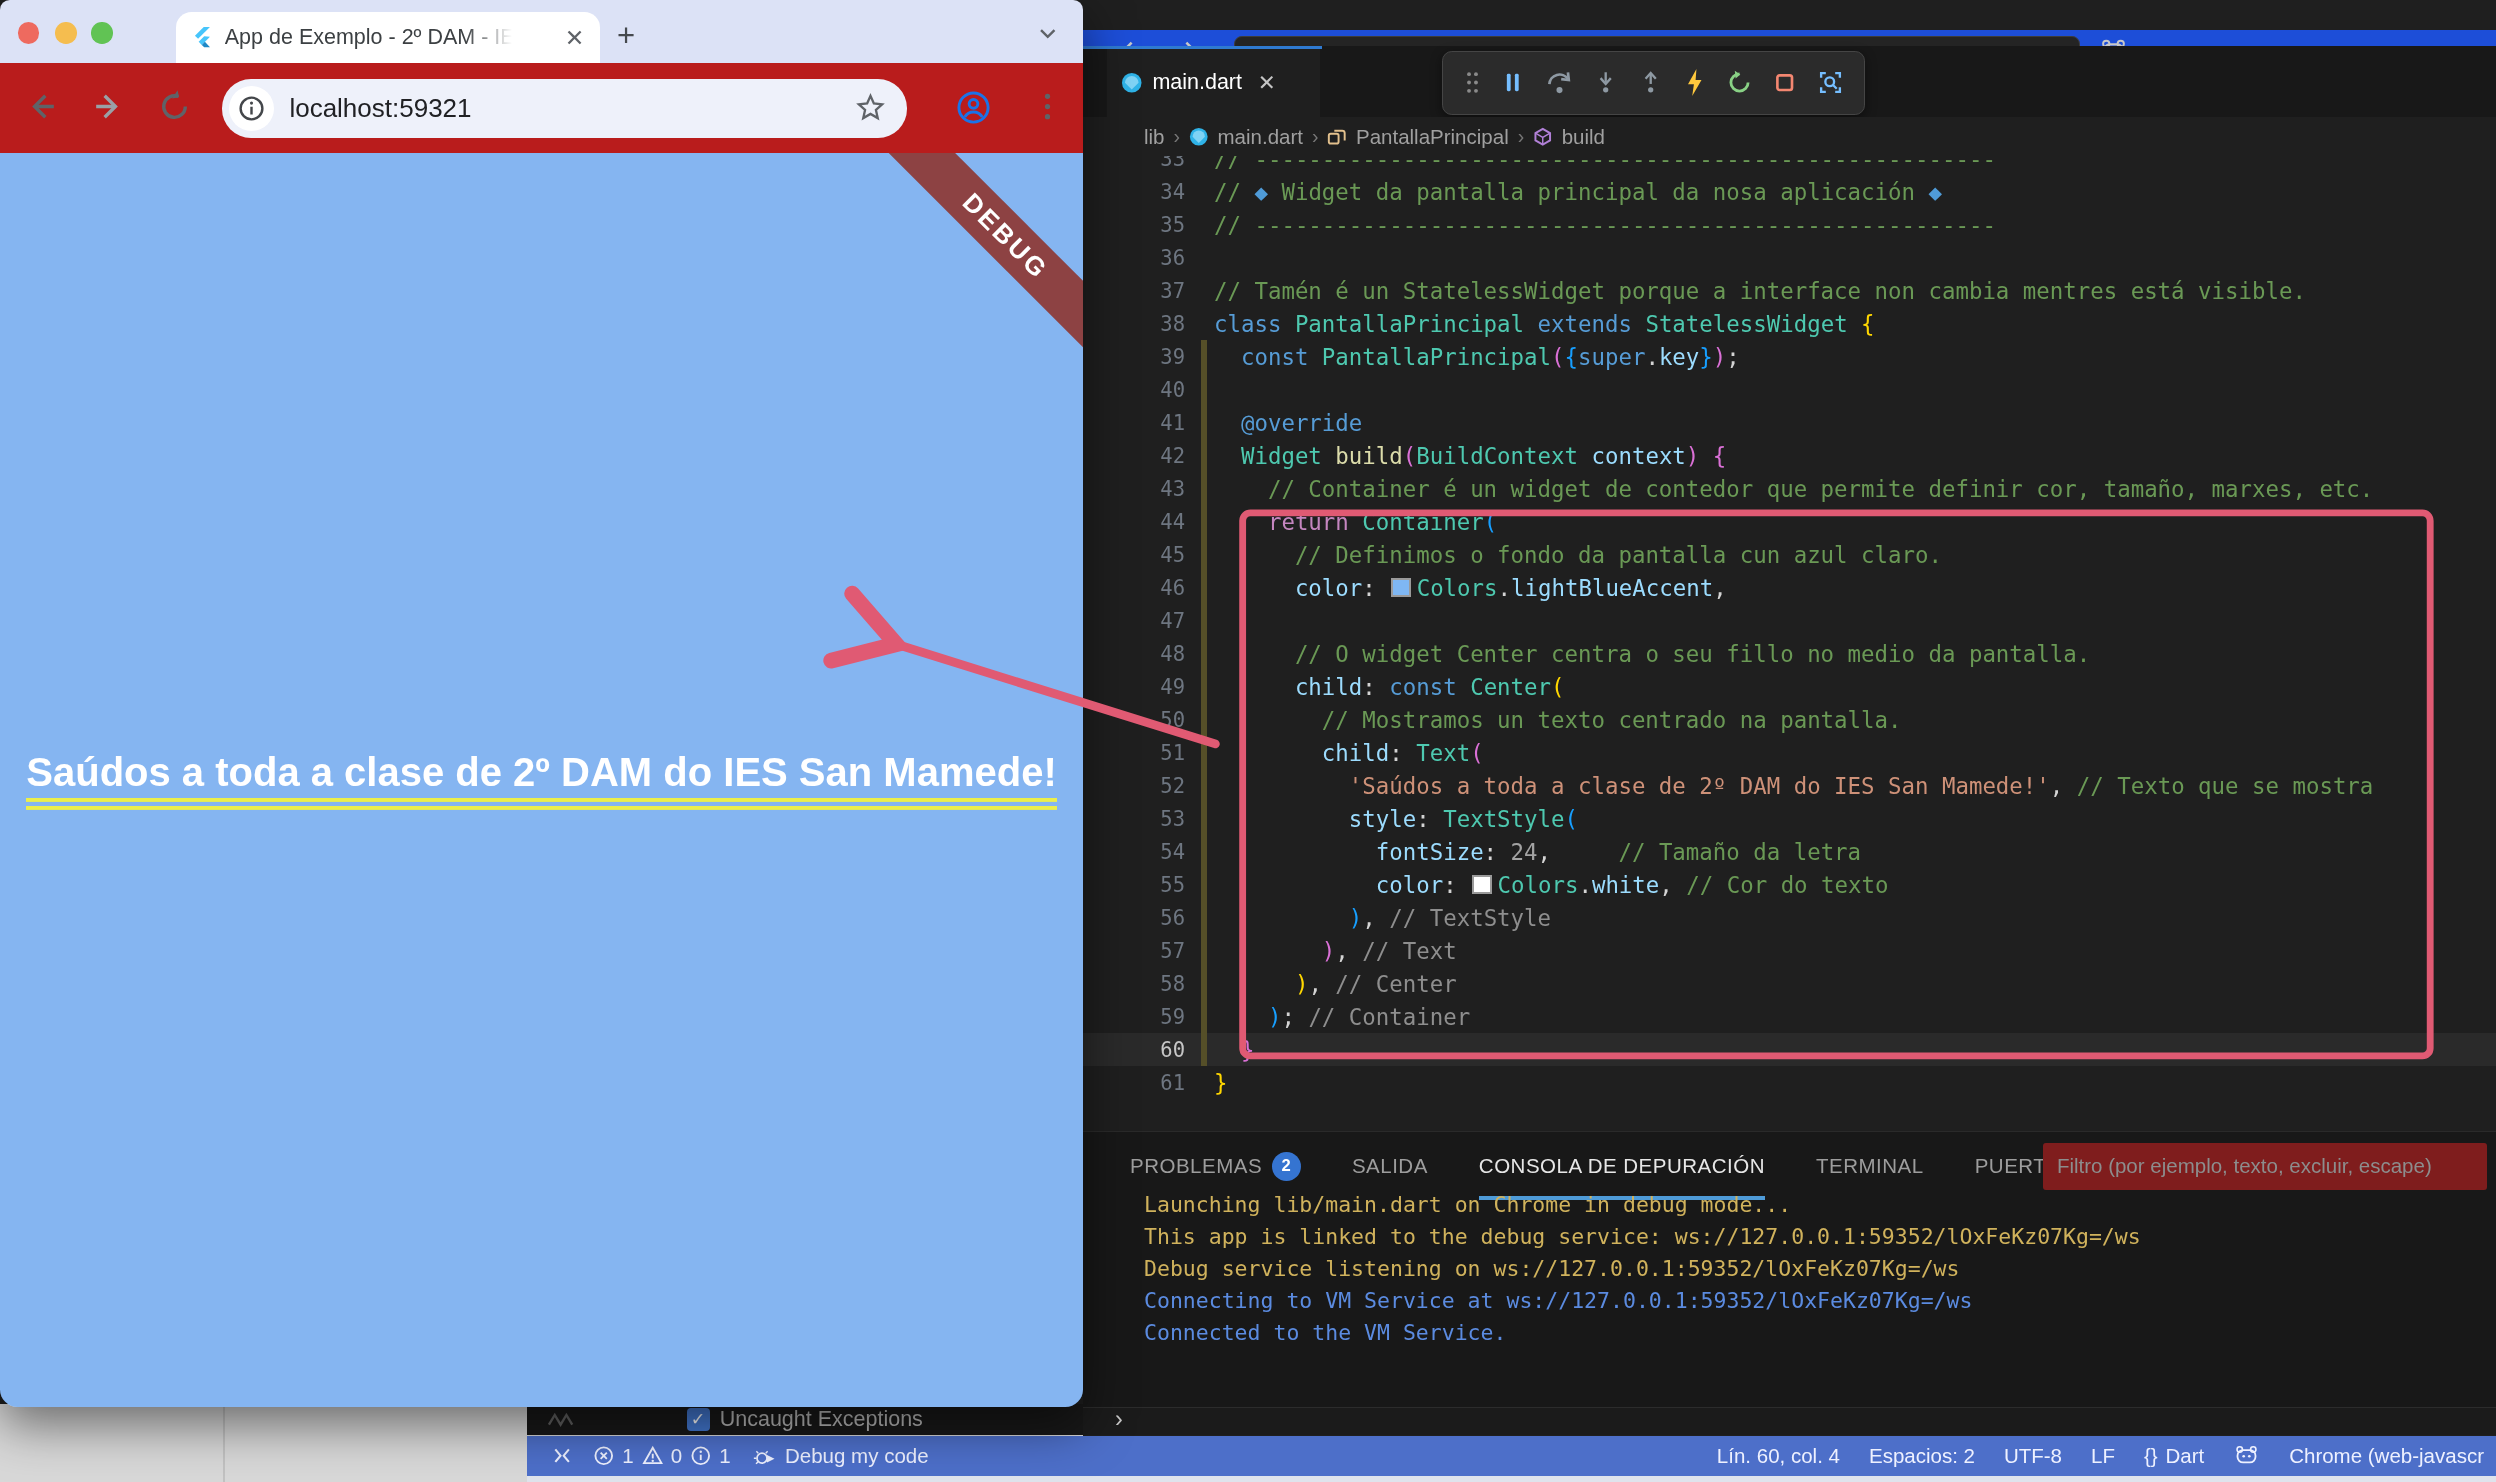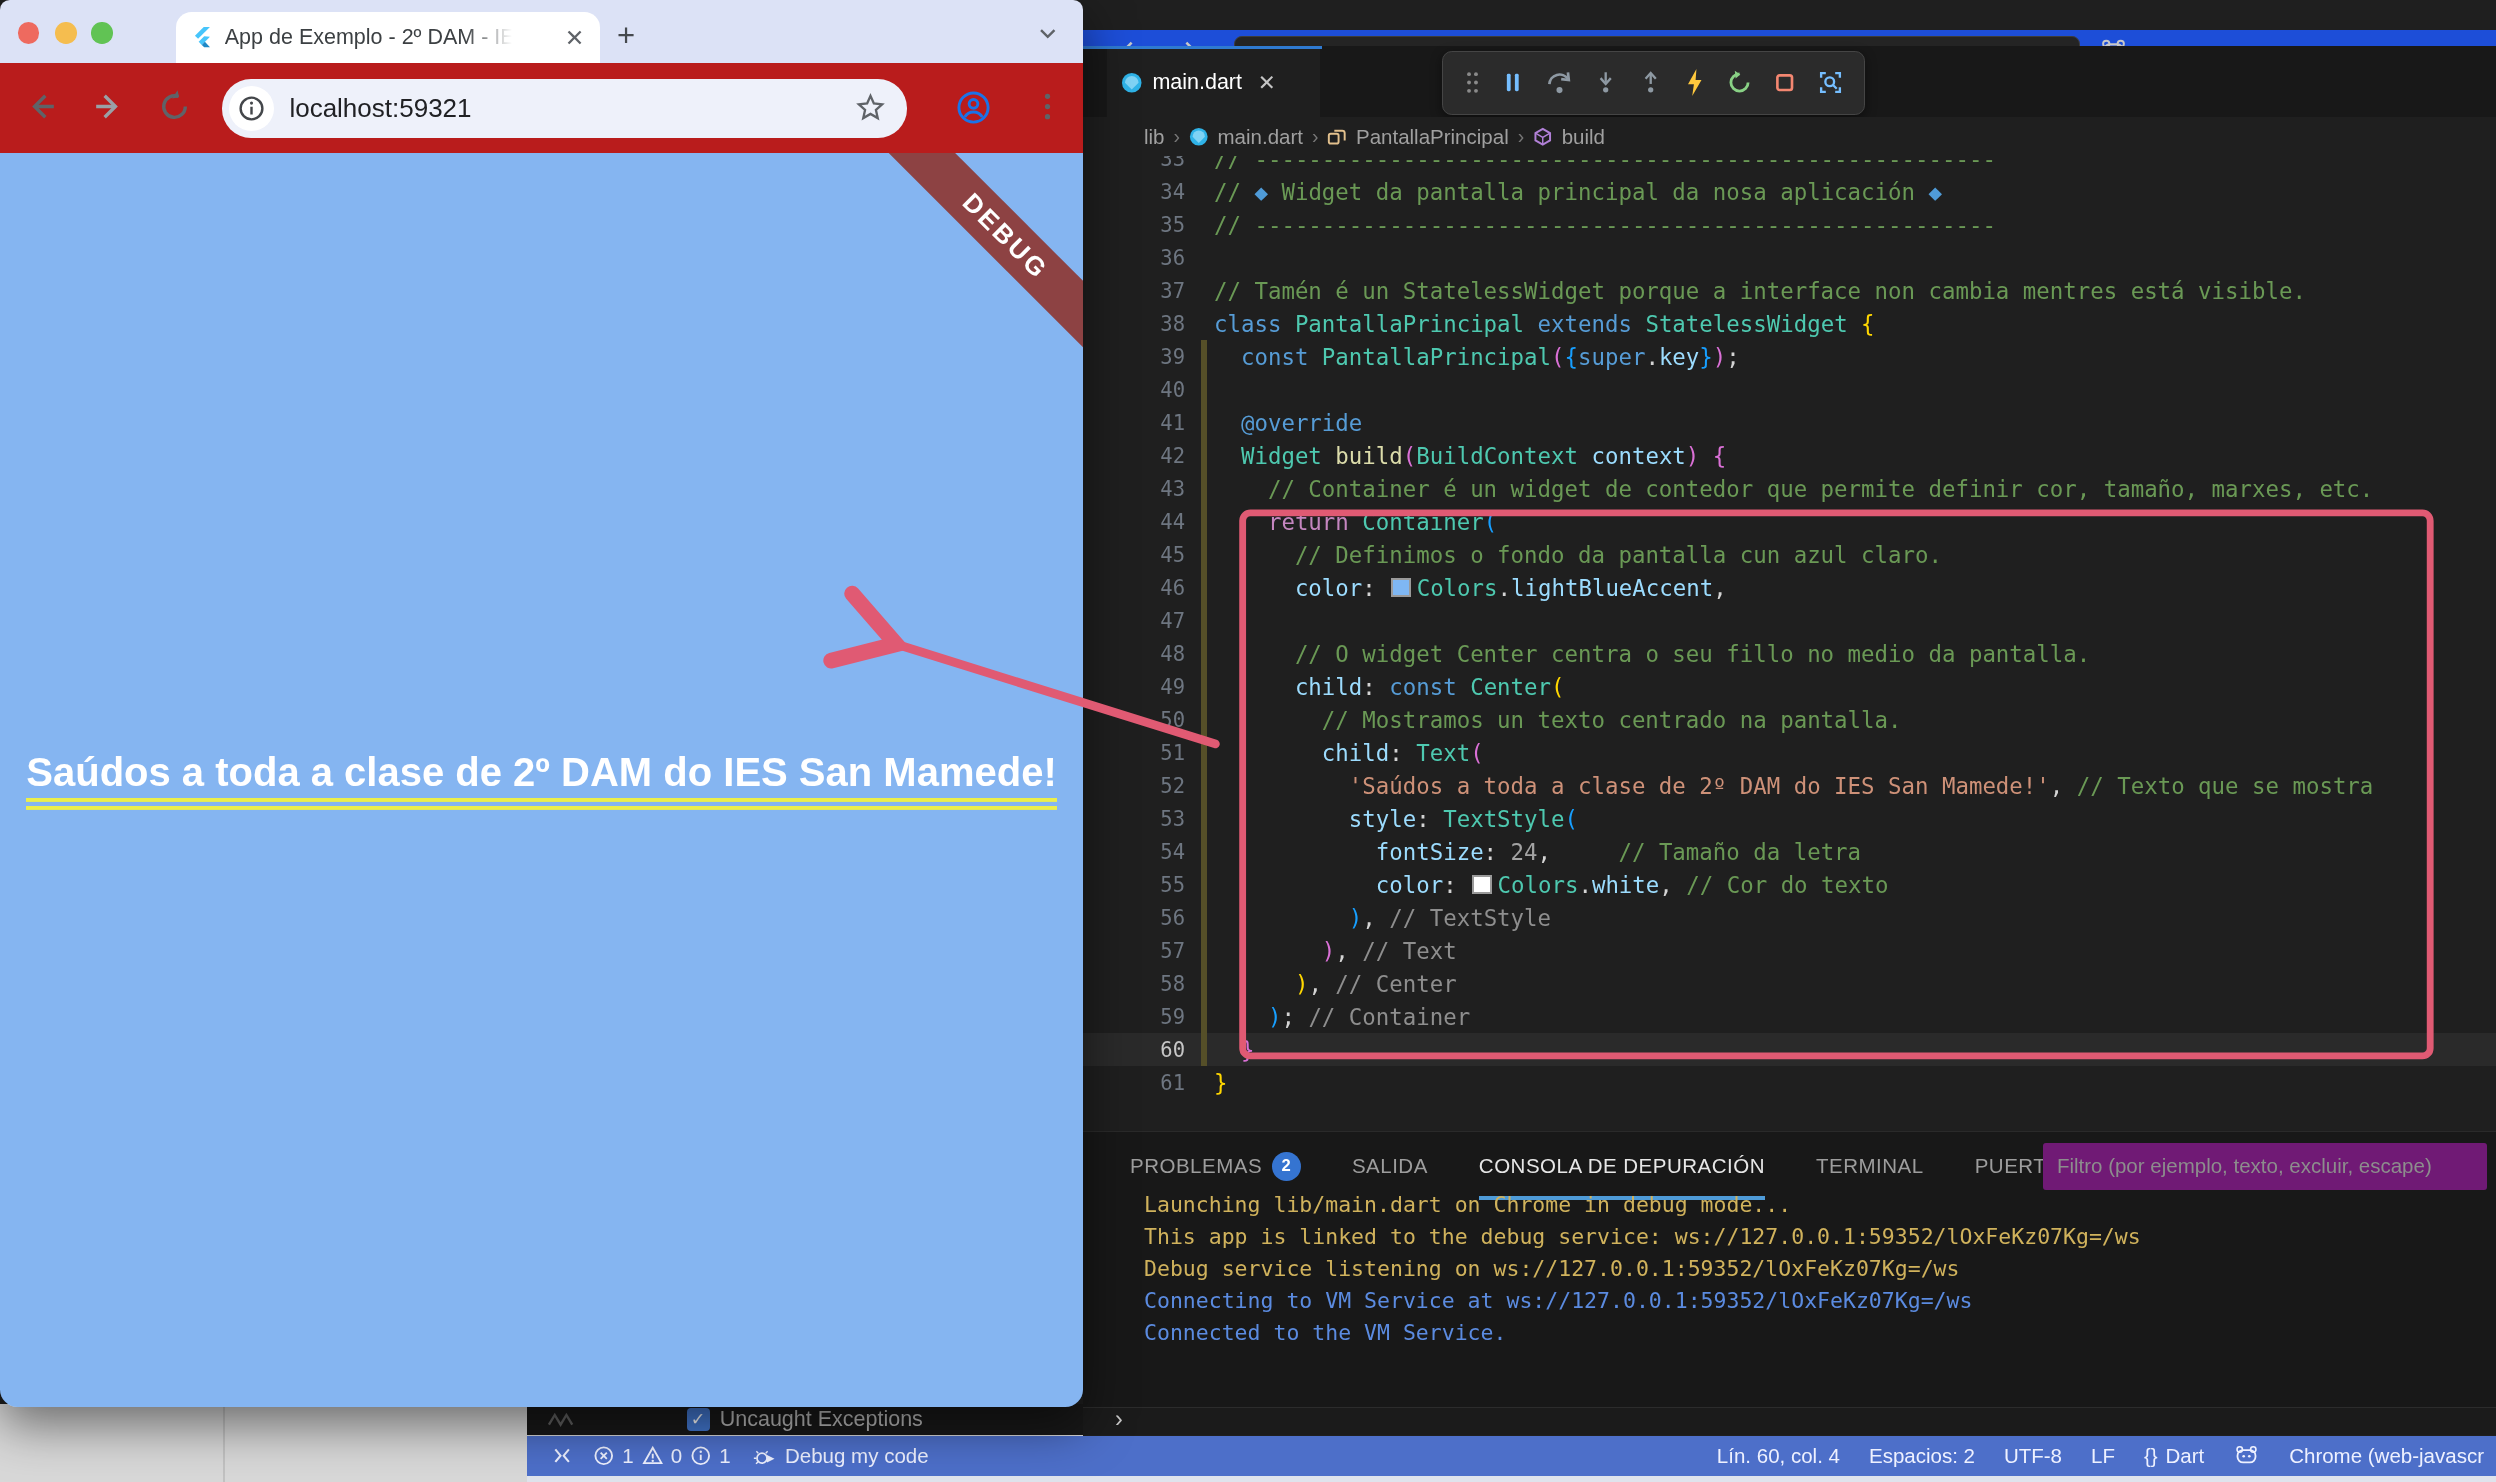--- a/index.html
+++ b/index.html
@@ -40,21 +40,21 @@
   .tk-nu{color:#a3a3a3}.tk-pl{color:#D4D4D4}.tk-b1{color:#FFD700}.tk-b2{color:#DA70D6}
   .tk-b3{color:#179FFF}.tk-cl{color:#8E8E8E}
   .code-swatch{display:inline-block;width:19.5px;height:19.5px;border:2px solid #9a9a9a;box-sizing:border-box;vertical-align:middle;margin:0 5.9px 3.9px 2px;}
 
   
   .vsc-panel{position:absolute;left:0;top:1131px;width:100%;height:276px;background:#181818;border-top:1px solid #2a2a2a;box-sizing:border-box;}
   .panel-tabs{position:relative;display:flex;align-items:center;height:68px;padding-left:47px;gap:51px;}
   .panel-tab{color:#9d9d9d;font-size:20.5px;letter-spacing:0.5px;display:flex;align-items:center;gap:9.8px;height:100%;}
   .panel-tab.active{color:#e7e7e7;box-shadow:inset 0 -3.9px 0 #4E9BD8;}
   .panel-badge{background:#3574d1;color:#fff;border-radius:50%;width:29px;height:29px;display:flex;align-items:center;justify-content:center;font-size:16.6px;font-weight:bold;}
-  .panel-filter{position:absolute;right:9.8px;top:10.7px;width:444px;height:47px;background:#701a75;border:none;border-radius:2.9px;color:#8d8d8d;font-size:20.5px;padding-left:13.7px;box-sizing:border-box;font-family:"Liberation Sans",sans-serif;}
+  .panel-filter{position:absolute;right:9.8px;top:10.7px;width:444px;height:47px;background:#7f1d1d;border:none;border-radius:2.9px;color:#8d8d8d;font-size:20.5px;padding-left:13.7px;box-sizing:border-box;font-family:"Liberation Sans",sans-serif;}
   .panel-filter::placeholder{color:#8d8d8d;}
   .console-lines{position:absolute;left:61px;top:57px;font-family:"DejaVu Sans Mono",monospace;font-size:21.5px;line-height:32px;white-space:pre;}
   .con-yellow{color:#D0B25C}.con-blue{color:#5B8BE0}
   .vsc-console-input{position:absolute;left:0;top:1407px;width:100%;height:28px;background:#1b1b1b;border-top:1px solid #2c2c2c;box-sizing:border-box;}
   .console-prompt{position:absolute;left:32px;top:-2px;color:#c8c8c8;font-size:23.4px;}
 
   
   .sidebar-sliver{position:absolute;left:527px;top:1404px;width:556px;height:31px;background:#181818;z-index:1;display:flex;align-items:center;}
   .sliver-zigzag{margin-left:19.5px;opacity:.55;}
   .bp-checkbox{margin-left:107px;width:23.4px;height:23.4px;background:#4277cf;border-radius:3.9px;color:#fff;font-size:17.6px;display:flex;align-items:center;justify-content:center;}

